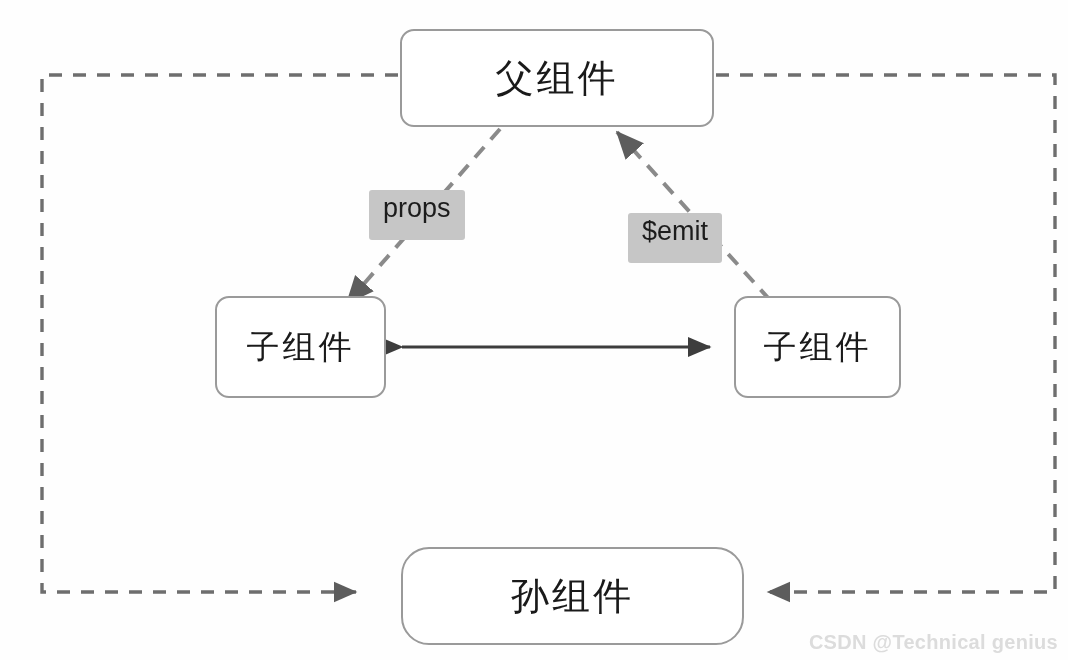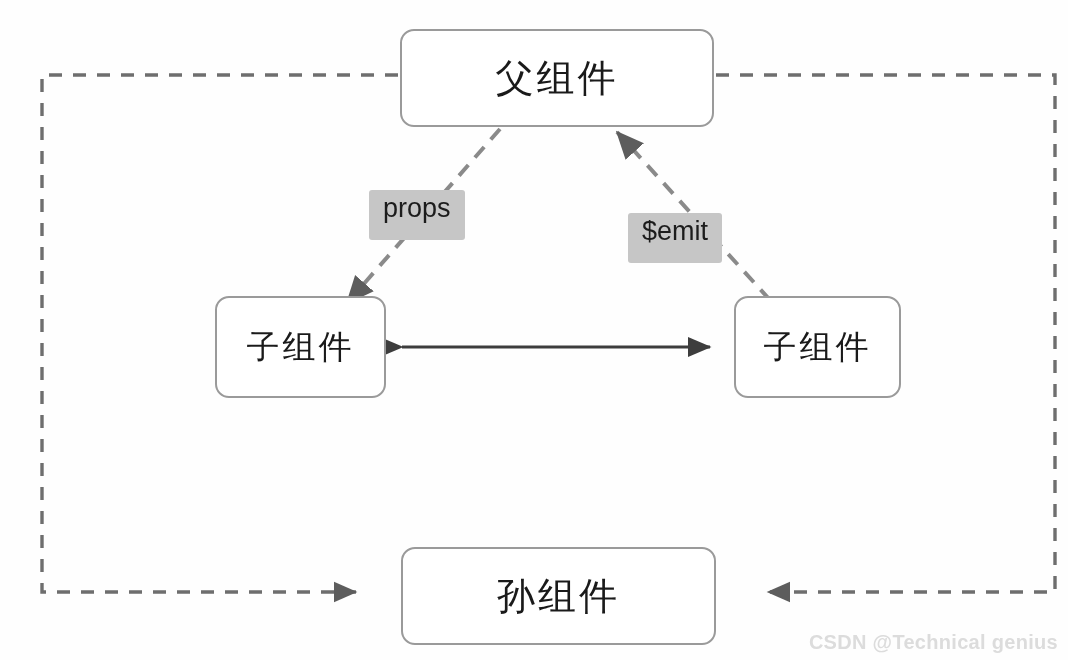--- a/index.html
+++ b/index.html
@@ -54,23 +54,24 @@
   #node-child-right {
     left: 734px;
     top: 296px;
     width: 167px;
     height: 102px;
     font-size: 33px;
   }
   #node-grandchild {
     left: 401px;
     top: 547px;
-    width: 315px;
+    width: 343px;
     height: 98px;
     font-size: 38px;
+    border-radius: 28px;
   }
   .edge-label {
     position: absolute;
     background: #c6c6c6;
     color: #1c1c1c;
     font-size: 27px;
     padding: 4px 14px 18px 14px;
     border-radius: 3px;
     white-space: nowrap;
     line-height: 1.05;

